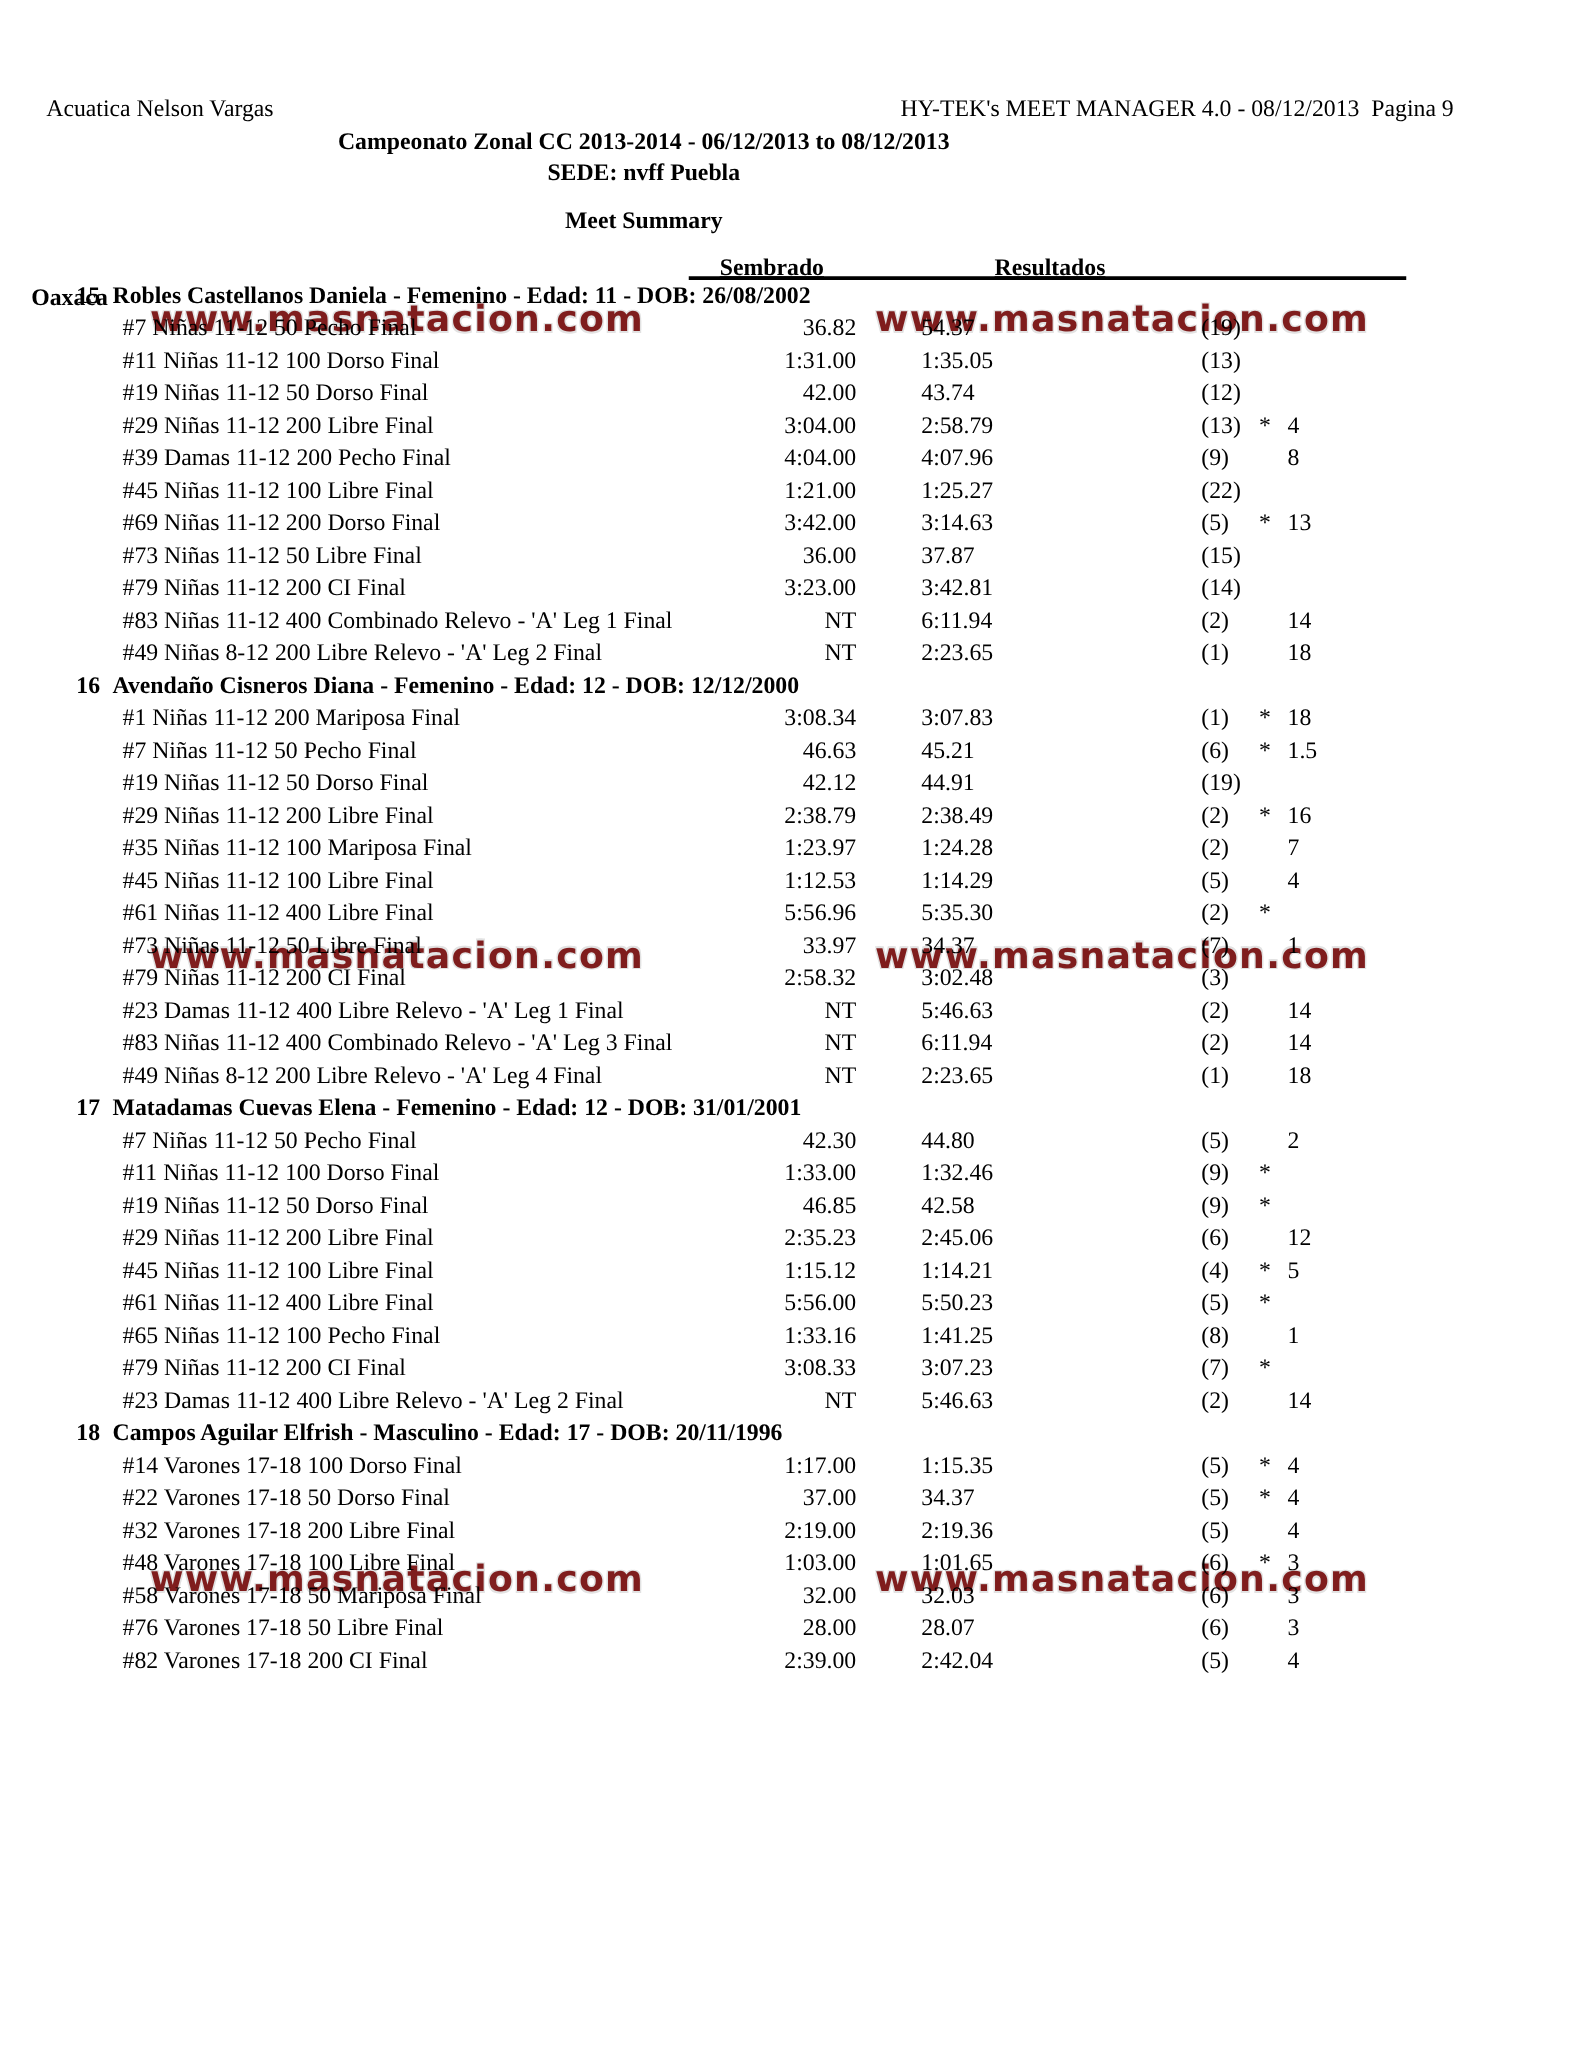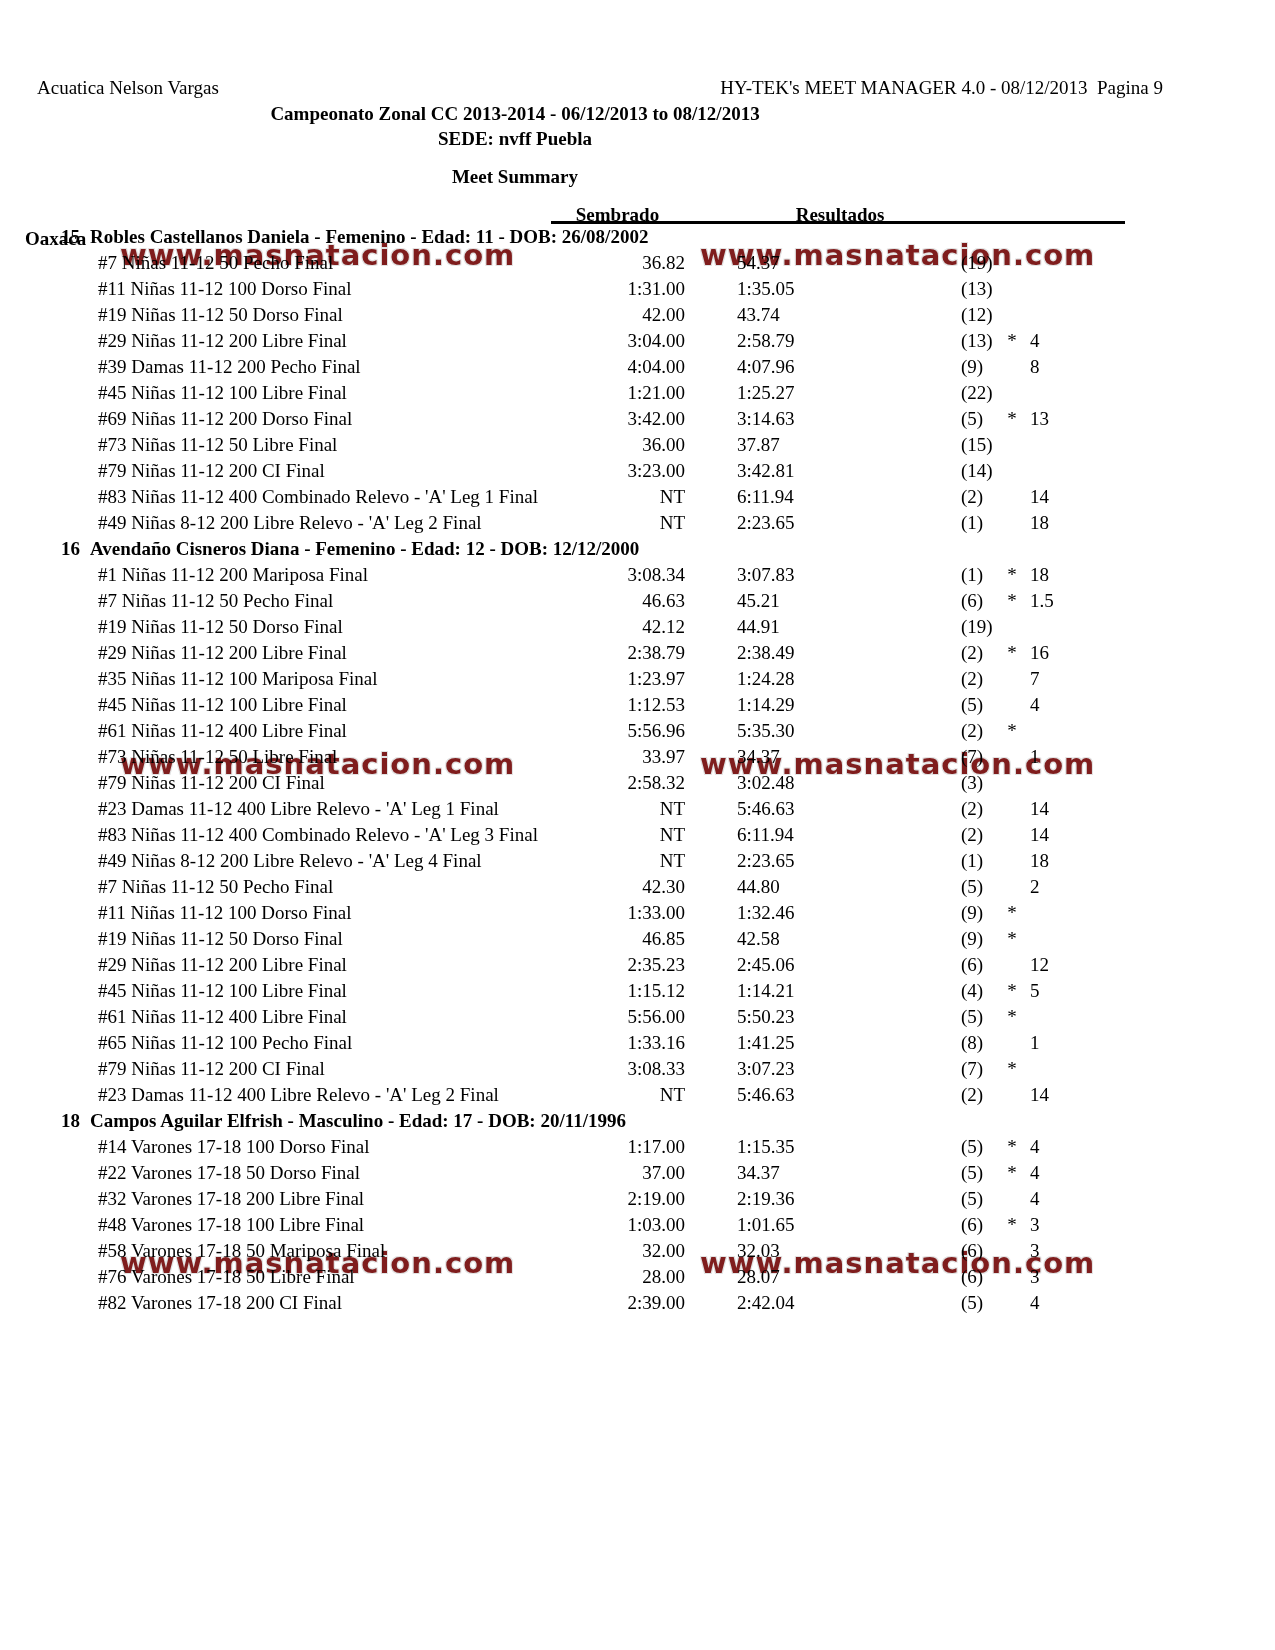--- a/index.html
+++ b/index.html
@@ -261,20 +261,24 @@
           <span class="ev-points">14</span>
         </div>
         <div class="row event-row">
           <span class="ev-name">#49 Niñas 8-12 200 Libre Relevo - 'A' Leg 4 Final</span>
           <span class="ev-seed">NT</span>
           <span class="ev-result">2:23.65</span>
           <span class="ev-place">(1)</span>
           <span class="ev-star"></span>
           <span class="ev-points">18</span>
         </div>
+        <div class="row swimmer-header">
+          <span class="sw-num">17</span>
+          <span class="sw-name">Matadamas Cuevas Elena - Femenino - Edad: 12 - DOB: 31/01/2001</span>
+        </div>
         <div class="row event-row">
           <span class="ev-name">#7 Niñas 11-12 50 Pecho Final</span>
           <span class="ev-seed">42.30</span>
           <span class="ev-result">44.80</span>
           <span class="ev-place">(5)</span>
           <span class="ev-star"></span>
           <span class="ev-points">2</span>
         </div>
         <div class="row event-row">
           <span class="ev-name">#11 Niñas 11-12 100 Dorso Final</span>

